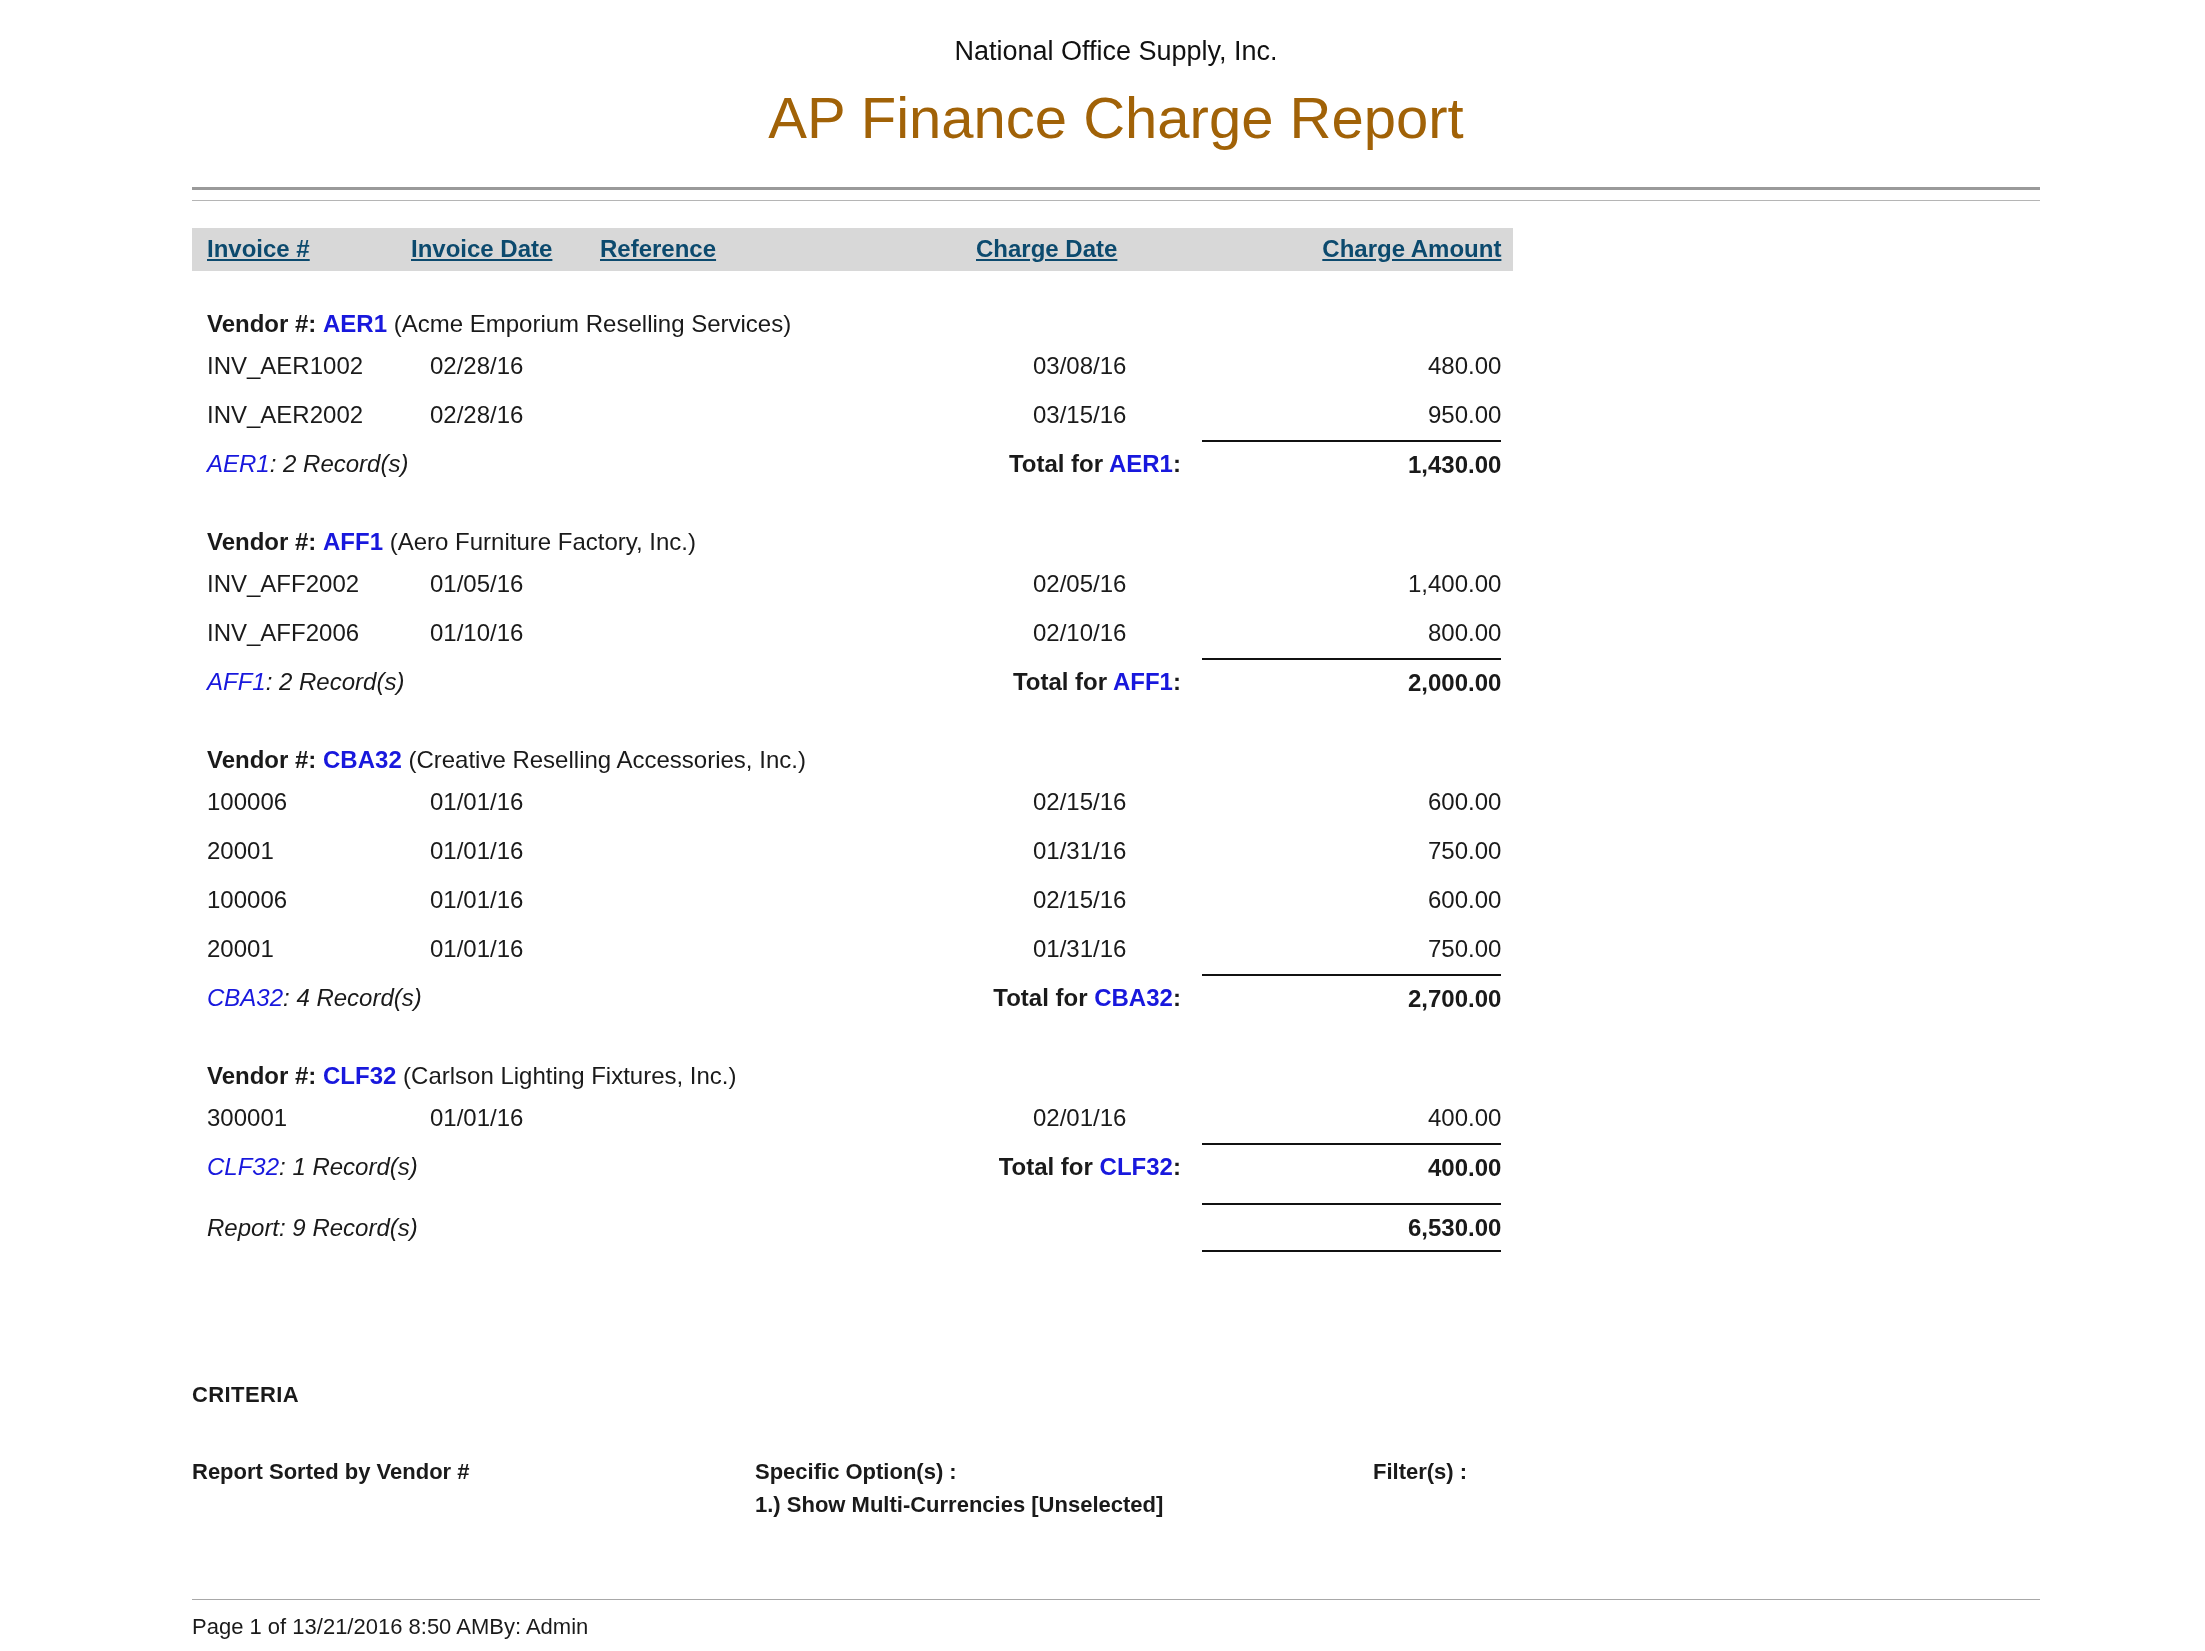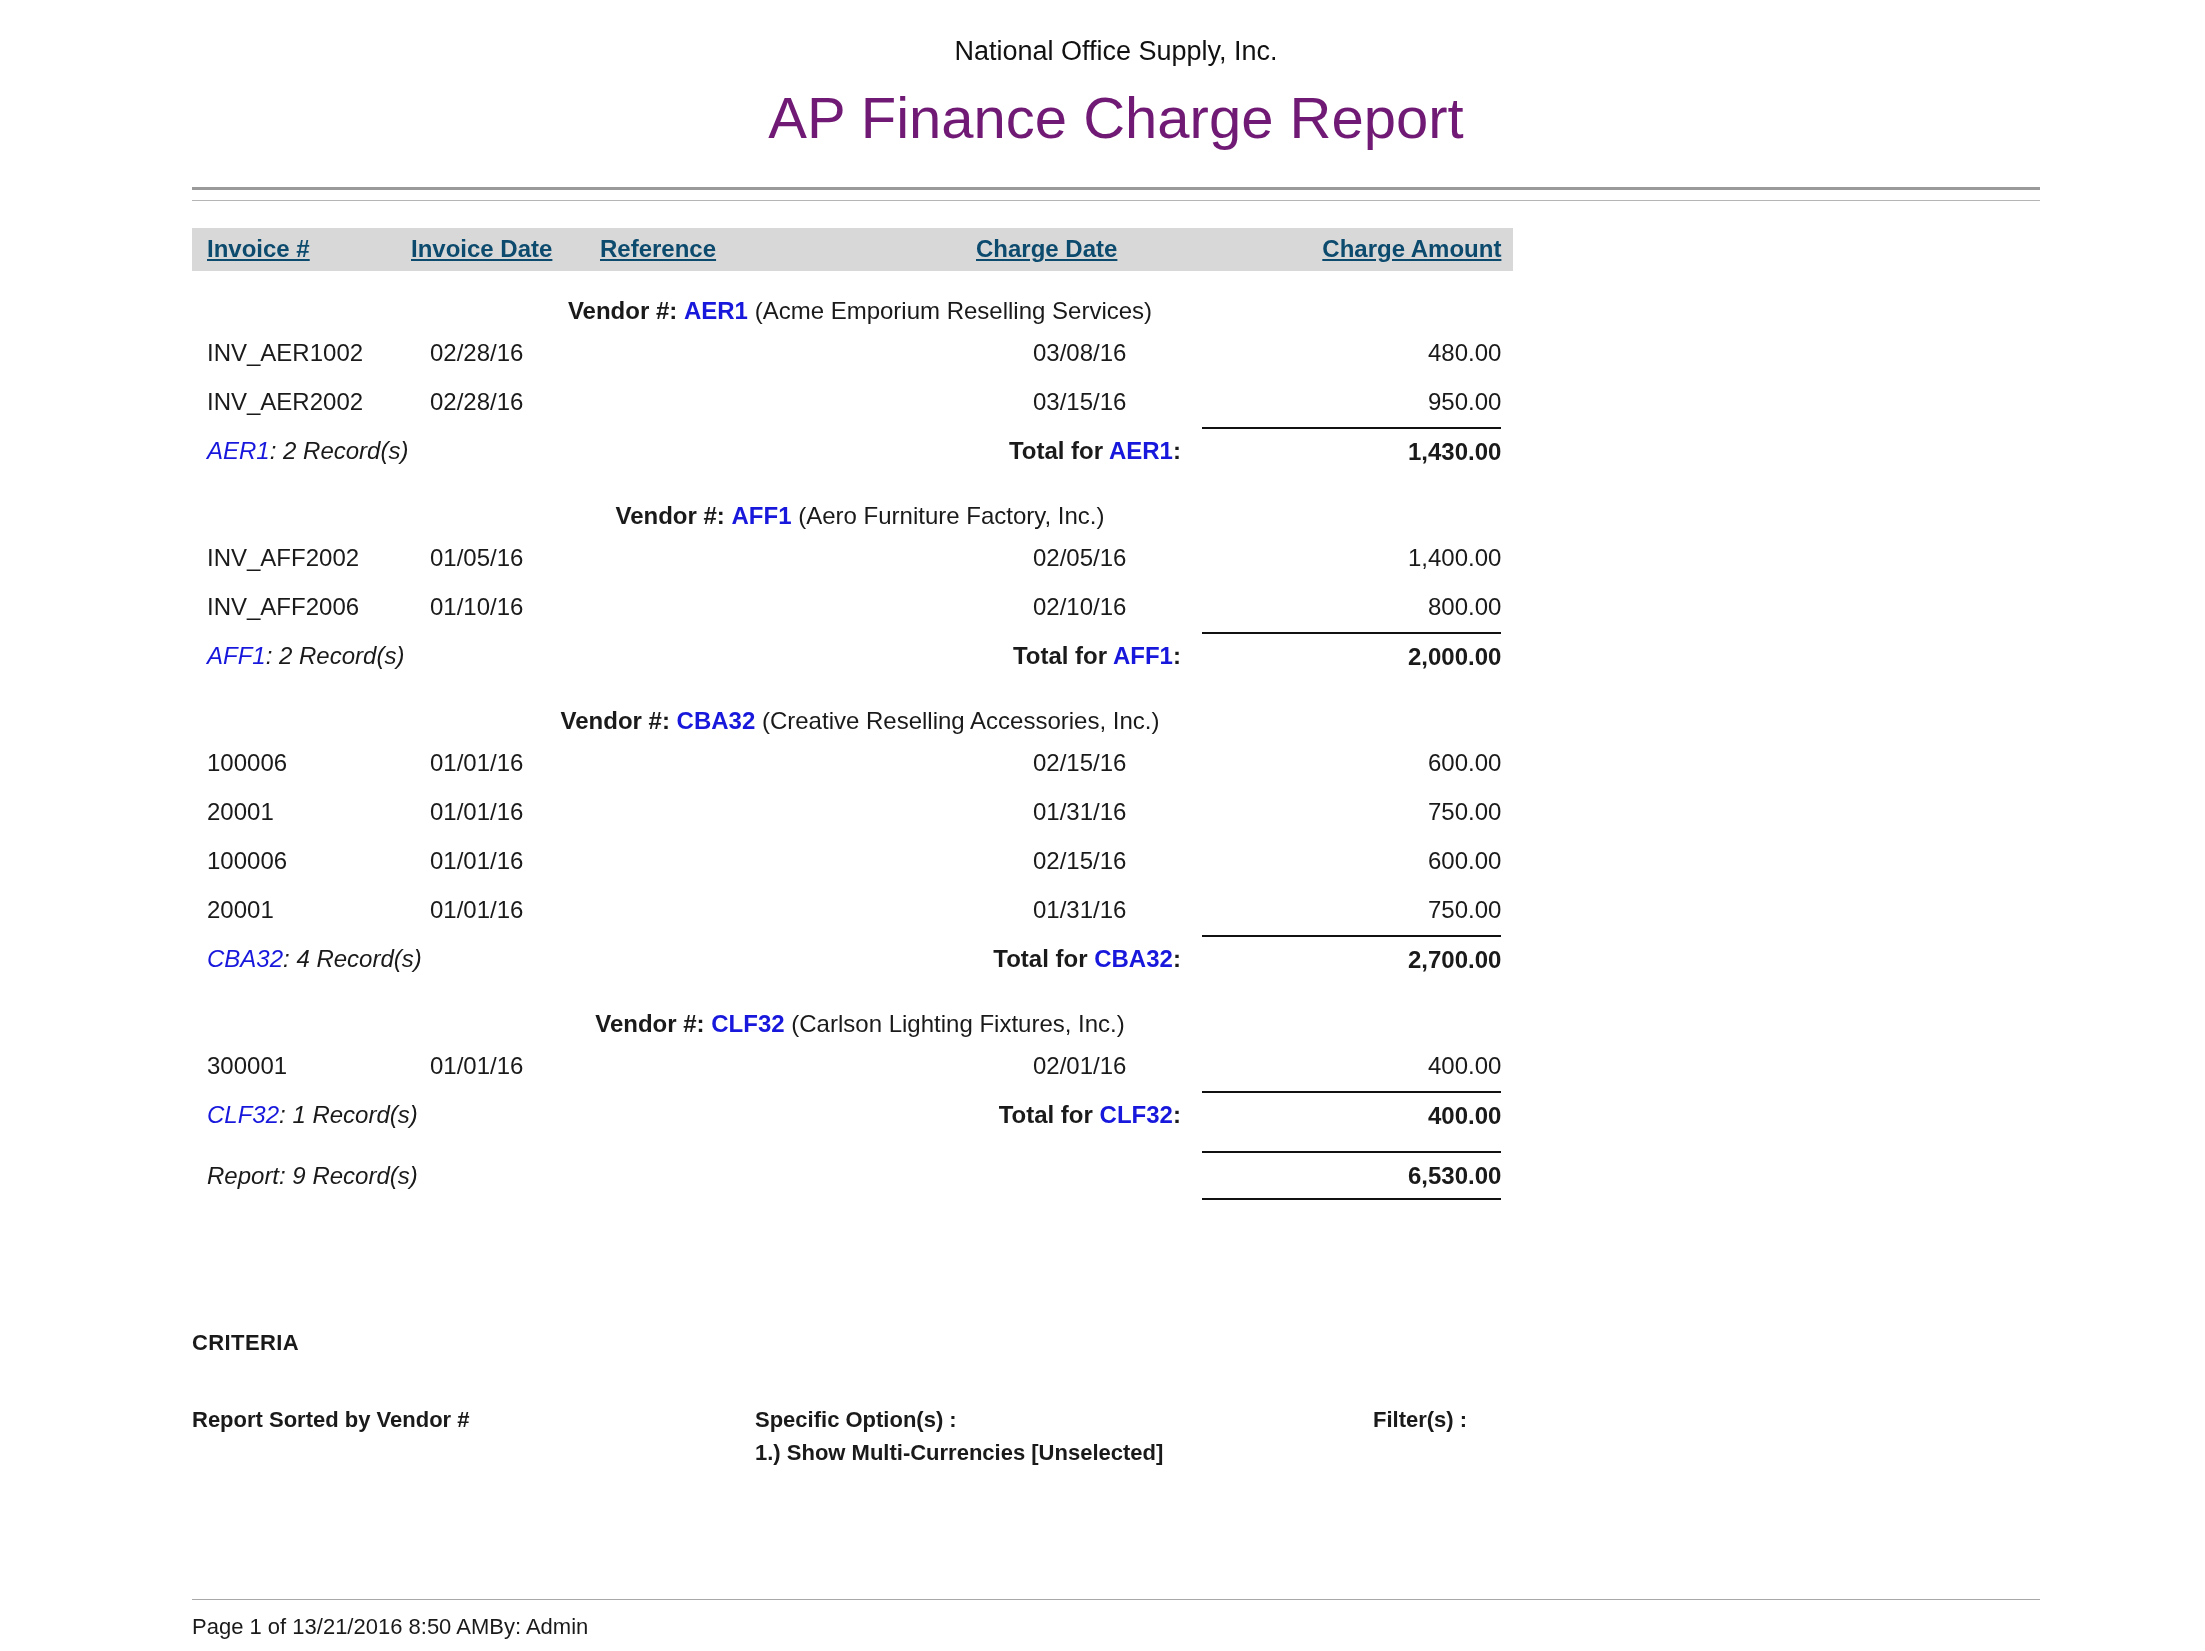--- a/index.html
+++ b/index.html
@@ -8,36 +8,36 @@
     width:2205px; height:1652px;
     font-family:"Liberation Sans","DejaVu Sans",sans-serif;
     color:#1a1a1a;
     position:relative;
     overflow:hidden;
   }
   .page { position:relative; width:2205px; height:1420px; background:#fff; }
   .content { position:absolute; left:192px; top:0; width:1848px; }
 
   .company { margin-top:35px; font-size:27px; line-height:33px; text-align:center; color:#111; }
-  .title   { margin-top:11.6px; font-size:58px; line-height:76px; text-align:center; font-weight:400; color:#701a75; }
+  .title   { margin-top:11.6px; font-size:58px; line-height:76px; text-align:center; font-weight:400; color:#a16207; }
 
   .title-rule  { margin-top:31px; border-top:3.3px solid #9a9a9a; }
   .title-rule2 { margin-top:10.7px; border-top:1.7px solid #b5b5b5; }
 
   .table { width:1321px; margin-top:26.4px; font-size:24px; }
 
   .thead {
     display:grid; grid-template-columns:204px 189px 376px 281px 1fr;
     background:#d8d8d8; height:43px; align-items:center;
     padding:0 11.6px 0 15px; font-weight:bold; color:#0c4a6e;
   }
   .hcell { text-decoration:underline; white-space:nowrap; }
   .amt { text-align:right; }
 
-  .vendor-header { margin-top:22px; height:36px; line-height:36px; padding-left:15px; white-space:nowrap;text-align:center; }
+  .vendor-header { margin-top:35px; height:36px; line-height:36px; padding-left:15px; white-space:nowrap; }
 
   .row {
     display:grid; grid-template-columns:204px 189px 376px 281px 1fr;
     padding:0 11.6px 0 15px; height:49px; align-items:center; white-space:nowrap;gap:19px;
   }
 
   .total-row {
     display:grid; grid-template-columns:512px 1fr 299px;
     padding:0 11.6px 0 15px; min-height:49px; align-items:center; white-space:nowrap;
   }

